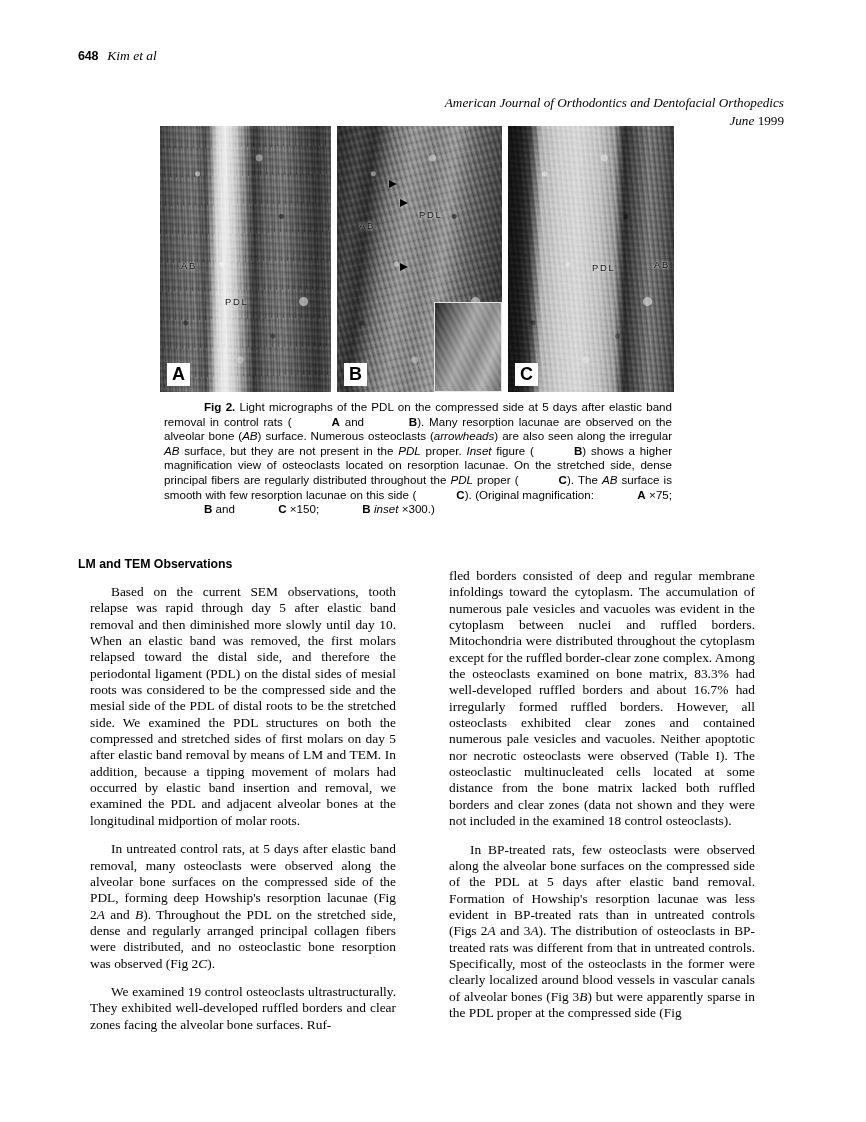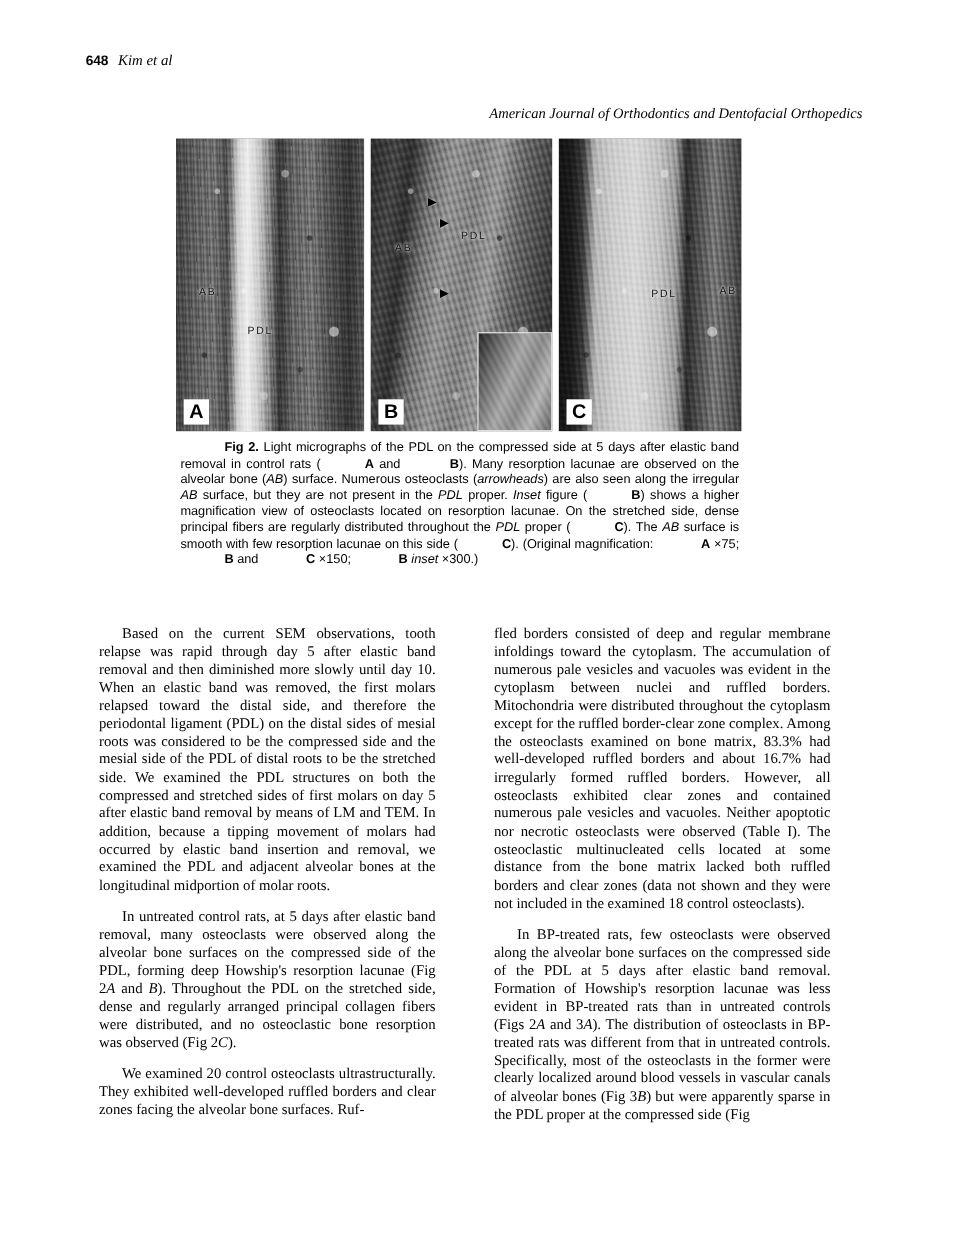--- a/index.html
+++ b/index.html
@@ -247,20 +247,21 @@
 <body>
 
 <div class="page">
 
   <div class="running-head">
     <div class="rh-left">
       <span class="rh-pagenum">648</span><span class="rh-authors">Kim et al</span>
     </div>
     <div class="rh-right">
       <span>American Journal of Orthodontics and Dentofacial Orthopedics</span>
+      <span class="issue-date"><span>June </span><span class="year">1999</span></span>
     </div>
   </div>
 
   <div class="figure">
     <div class="panels">
 
       <div class="panel panel-a">
         <div class="tissue a"></div>
         <div class="speckle"></div>
         <div class="img-label" style="left:21px;top:134px">AB</div>
@@ -287,23 +288,24 @@
         <div class="img-label" style="left:146px;top:133px">AB</div>
         <div class="panel-letter">C</div>
       </div>
 
     </div>
   </div>
 
   <div class="caption"><b>Fig 2.</b><span> Light micrographs of the PDL on the compressed side at 5 days after elastic band removal in control rats (</span><b>A</b><span> and </span><b>B</b><span>). Many resorption lacunae are observed on the alveolar bone (</span><i>AB</i><span>) surface. Numerous osteoclasts (</span><i>arrowheads</i><span>) are also seen along the irregular </span><i>AB</i><span> surface, but they are not present in the </span><i>PDL</i><span> proper. </span><i>Inset</i><span> figure (</span><b>B</b><span>) shows a higher magnification view of osteoclasts located on resorption lacunae. On the stretched side, dense principal fibers are regularly distributed throughout the </span><i>PDL</i><span> proper (</span><b>C</b><span>). The </span><i>AB</i><span> surface is smooth with few resorption lacunae on this side (</span><b>C</b><span>). (Original magnification: </span><b>A</b><span> ×75; </span><b>B</b><span> and </span><b>C</b><span> ×150; </span><b>B</b><span> </span><i>inset</i><span> ×300.)</span></div>
 
   <div class="col col-left">
+    <h2 class="section-head">LM and TEM Observations</h2>
     <p class="para"><span>Based on the current SEM observations, tooth relapse was rapid through day 5 after elastic band removal and then diminished more slowly until day 10. When an elastic band was removed, the first molars relapsed toward the distal side, and therefore the periodontal ligament (PDL) on the distal sides of mesial roots was considered to be the compressed side and the mesial side of the PDL of distal roots to be the stretched side. We examined the PDL structures on both the compressed and stretched sides of first molars on day 5 after elastic band removal by means of LM and TEM. In addition, because a tipping movement of molars had occurred by elastic band insertion and removal, we examined the PDL and adjacent alveolar bones at the longitudinal midportion of molar roots.</span></p>
     <p class="para"><span>In untreated control rats, at 5 days after elastic band removal, many osteoclasts were observed along the alveolar bone surfaces on the compressed side of the PDL, forming deep Howship's resorption lacunae (Fig 2</span><i>A</i><span> and </span><i>B</i><span>). Throughout the PDL on the stretched side, dense and regularly arranged principal collagen fibers were distributed, and no osteoclastic bone resorption was observed (Fig 2</span><i>C</i><span>).</span></p>
-    <p class="para"><span>We examined 20 control osteoclasts ultrastructurally. They exhibited well-developed ruffled borders and clear zones facing the alveolar bone surfaces. Ruf-</span></p>
+    <p class="para"><span>We examined 19 control osteoclasts ultrastructurally. They exhibited well-developed ruffled borders and clear zones facing the alveolar bone surfaces. Ruf-</span></p>
   </div>
 
   <div class="col col-right">
     <p class="para cont"><span>fled borders consisted of deep and regular membrane infoldings toward the cytoplasm. The accumulation of numerous pale vesicles and vacuoles was evident in the cytoplasm between nuclei and ruffled borders. Mitochondria were distributed throughout the cytoplasm except for the ruffled border-clear zone complex. Among the osteoclasts examined on bone matrix, 83.3% had well-developed ruffled borders and about 16.7% had irregularly formed ruffled borders. However, all osteoclasts exhibited clear zones and contained numerous pale vesicles and vacuoles. Neither apoptotic nor necrotic osteoclasts were observed (Table I). The osteoclastic multinucleated cells located at some distance from the bone matrix lacked both ruffled borders and clear zones (data not shown and they were not included in the examined 18 control osteoclasts).</span></p>
     <p class="para"><span>In BP-treated rats, few osteoclasts were observed along the alveolar bone surfaces on the compressed side of the PDL at 5 days after elastic band removal. Formation of Howship's resorption lacunae was less evident in BP-treated rats than in untreated controls (Figs 2</span><i>A</i><span> and 3</span><i>A</i><span>). The distribution of osteoclasts in BP-treated rats was different from that in untreated controls. Specifically, most of the osteoclasts in the former were clearly localized around blood vessels in vascular canals of alveolar bones (Fig 3</span><i>B</i><span>) but were apparently sparse in the PDL proper at the compressed side (Fig</span></p>
   </div>
 
 </div>
 
 </body></html>

